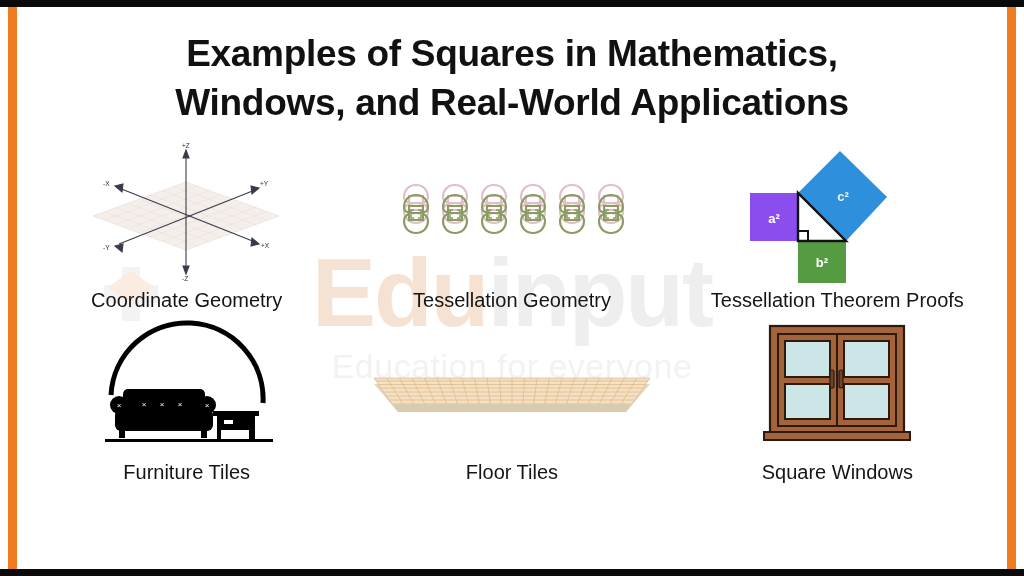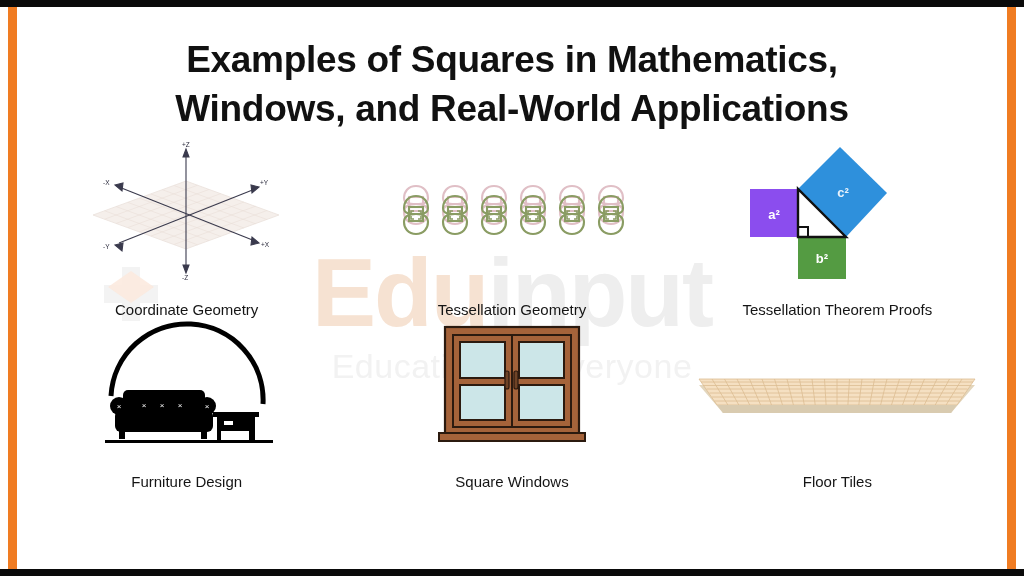--- a/index.html
+++ b/index.html
@@ -74,21 +74,21 @@
     top: 18px;
     width: 70px;
     height: 70px;
     opacity: 1;
   }
 
   
   .content {
     position: absolute;
     left: 24px;
-    top: 18px;
+    top: 12px;
     width: 976px;
     height: 540px;
   }
 
   .title {
     margin: 0;
     padding-top: 18px;
     text-align: center;
     font-size: 37px;
     font-weight: bold;
@@ -115,22 +115,22 @@
     justify-content: flex-end;
   }
   .art {
     display: flex;
     align-items: center;
     justify-content: center;
     flex: 1 1 auto;
     width: 100%;
   }
   .caption {
-    margin-top: 20px;
-    font-size: 15px;
+    margin-top: 4px;
+    font-size: 20px;
     color: #151515;
     text-align: center;
     white-space: nowrap;
     font-family: "Liberation Sans", sans-serif;
   }
 </style>
 </head>
 <body>
 
 <div id="page">
@@ -292,39 +292,21 @@
               <rect x="130" y="94" width="46" height="5"></rect>
               <rect x="134" y="99" width="36" height="14"></rect>
               <rect x="134" y="113" width="4" height="9"></rect>
               <rect x="166" y="113" width="4" height="9"></rect>
               <rect x="168" y="99" width="4" height="23"></rect>
             </g>
             <rect x="141" y="103" width="9" height="4" fill="#ffffff"></rect>
             <rect x="22" y="122" width="168" height="3" fill="#000000"></rect>
           </svg>
         </div>
-        <div class="caption">Furniture Design</div>
-      </div>
-
-      <div class="cell">
-        <div class="art">
-          <svg width="150" height="128" viewBox="0 0 150 128">
-            <rect x="8" y="6" width="134" height="108" fill="#A5633A" stroke="#2b1a0f" stroke-width="2.2"></rect>
-            <rect x="16" y="14" width="59" height="92" fill="#A5633A" stroke="#2b1a0f" stroke-width="2"></rect>
-            <rect x="75" y="14" width="59" height="92" fill="#A5633A" stroke="#2b1a0f" stroke-width="2"></rect>
-            <rect x="23" y="21" width="45" height="36" fill="#CCE6E8" stroke="#2b1a0f" stroke-width="2"></rect>
-            <rect x="82" y="21" width="45" height="36" fill="#CCE6E8" stroke="#2b1a0f" stroke-width="2"></rect>
-            <rect x="23" y="64" width="45" height="35" fill="#CCE6E8" stroke="#2b1a0f" stroke-width="2"></rect>
-            <rect x="82" y="64" width="45" height="35" fill="#CCE6E8" stroke="#2b1a0f" stroke-width="2"></rect>
-            <rect x="68" y="50" width="4" height="18" rx="2" fill="#6e4326" stroke="#2b1a0f" stroke-width="1.2"></rect>
-            <rect x="77" y="50" width="4" height="18" rx="2" fill="#6e4326" stroke="#2b1a0f" stroke-width="1.2"></rect>
-            <rect x="2" y="112" width="146" height="8" fill="#A5633A" stroke="#2b1a0f" stroke-width="2"></rect>
-          </svg>
-        </div>
-        <div class="caption">Square Windows</div>
+        <div class="caption">Furniture Tiles</div>
       </div>
 
       <div class="cell">
         <div class="art">
           <svg width="300" height="120" viewBox="0 0 300 120">
             <polygon points="36,88 264,88 288,60 12,60" fill="#e3d6bd"></polygon>
             <polygon points="30,80 270,80 288,54 12,54" fill="#f5e0c2"></polygon>
             <g stroke="#dcbd92" stroke-width="0.8">
               <line x1="12" y1="54" x2="288" y2="54"></line>
               <line x1="14" y1="57" x2="286" y2="57"></line>
@@ -357,15 +339,33 @@
               <line x1="37.5" y1="54" x2="51.8" y2="80"></line>
               <line x1="25" y1="54" x2="40.9" y2="80"></line>
               <line x1="12" y1="54" x2="30" y2="80"></line>
             </g>
             <polygon points="30,80 270,80 264,88 36,88" fill="#d9cbb0"></polygon>
           </svg>
         </div>
         <div class="caption">Floor Tiles</div>
       </div>
 
+      <div class="cell">
+        <div class="art">
+          <svg width="150" height="128" viewBox="0 0 150 128">
+            <rect x="8" y="6" width="134" height="108" fill="#A5633A" stroke="#2b1a0f" stroke-width="2.2"></rect>
+            <rect x="16" y="14" width="59" height="92" fill="#A5633A" stroke="#2b1a0f" stroke-width="2"></rect>
+            <rect x="75" y="14" width="59" height="92" fill="#A5633A" stroke="#2b1a0f" stroke-width="2"></rect>
+            <rect x="23" y="21" width="45" height="36" fill="#CCE6E8" stroke="#2b1a0f" stroke-width="2"></rect>
+            <rect x="82" y="21" width="45" height="36" fill="#CCE6E8" stroke="#2b1a0f" stroke-width="2"></rect>
+            <rect x="23" y="64" width="45" height="35" fill="#CCE6E8" stroke="#2b1a0f" stroke-width="2"></rect>
+            <rect x="82" y="64" width="45" height="35" fill="#CCE6E8" stroke="#2b1a0f" stroke-width="2"></rect>
+            <rect x="68" y="50" width="4" height="18" rx="2" fill="#6e4326" stroke="#2b1a0f" stroke-width="1.2"></rect>
+            <rect x="77" y="50" width="4" height="18" rx="2" fill="#6e4326" stroke="#2b1a0f" stroke-width="1.2"></rect>
+            <rect x="2" y="112" width="146" height="8" fill="#A5633A" stroke="#2b1a0f" stroke-width="2"></rect>
+          </svg>
+        </div>
+        <div class="caption">Square Windows</div>
+      </div>
+
     </div>
   </div>
 </div>
 
 </body></html>

